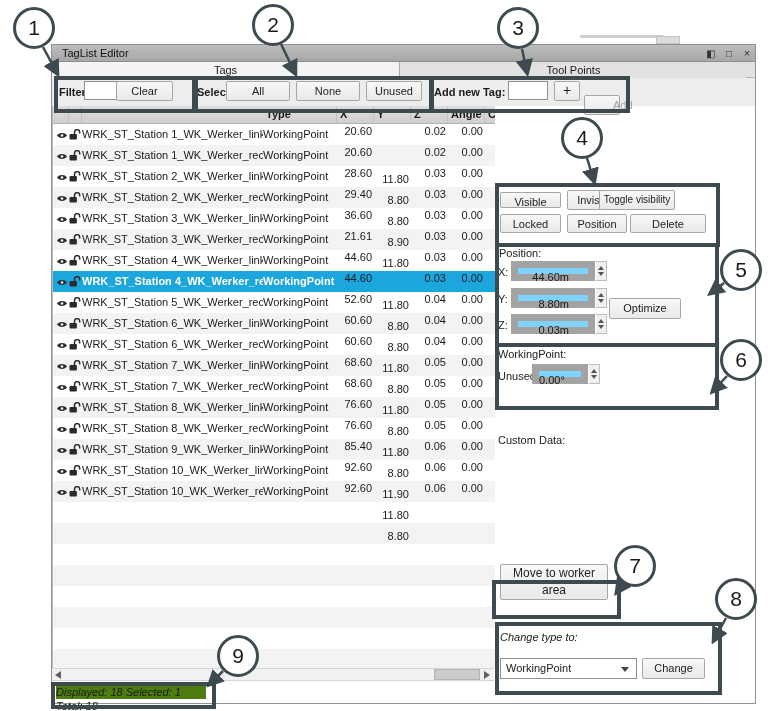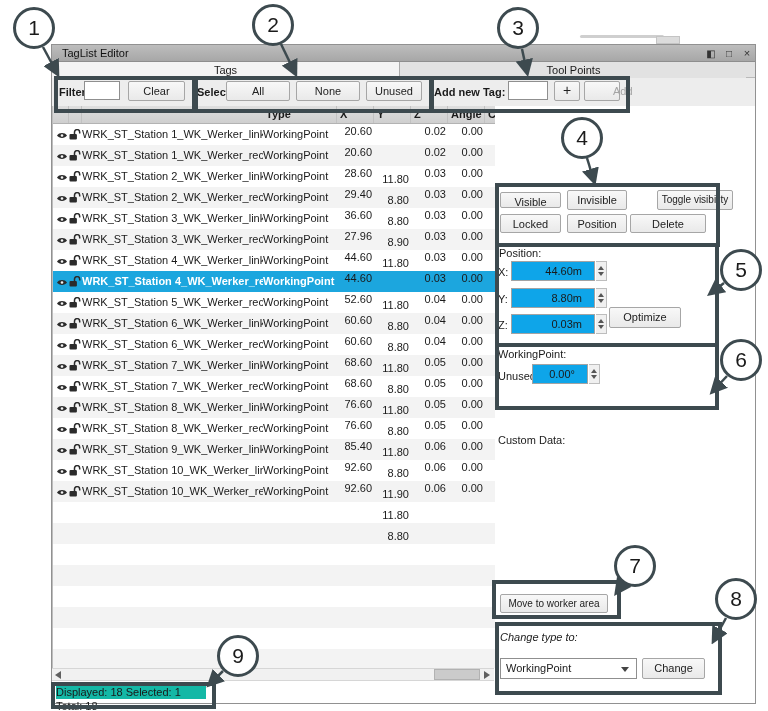--- a/index.html
+++ b/index.html
@@ -55,29 +55,29 @@
   .c-z{left:358px;width:35px;}
   .c-angle{left:395px;width:35px;}
 
   
   .hscroll{left:52px;top:668px;width:442px;height:13px;background:#f1f1f1;
            border-top:1px solid #d6d6d6;border-bottom:1px solid #d6d6d6;}
   .sarrow{top:671px;width:0;height:0;border-style:solid;}
   .sarrow-left{left:55px;border-width:4px 6px 4px 0;border-color:transparent #606060 transparent transparent;}
   .sarrow-right{left:484px;border-width:4px 0 4px 6px;border-color:transparent transparent transparent #606060;}
   .sthumb{left:434px;top:669px;width:46px;height:11px;background:#cbcbcb;border:1px solid #b2b2b2;}
-  .statusbar{left:56px;top:685px;width:150px;height:14px;line-height:14px;background:#14b8a6;}
+  .statusbar{left:56px;top:685px;width:150px;height:14px;line-height:14px;background:#4d7c0f;font-style:italic;}
 
   
   .rp-label{line-height:14px;}
   .spin{width:11px;height:20px;background:#f0f0f0;border:1px solid #bdbdbd;border-left:none;}
   .tri{position:absolute;left:2px;width:0;height:0;border-style:solid;}
   .tri-up{top:4px;border-width:0 3px 4px 3px;border-color:transparent transparent #555 transparent;}
   .tri-down{bottom:4px;border-width:4px 3px 0 3px;border-color:#555 transparent transparent transparent;}
-  .numinput{background:#0ea5e9;border:1px solid #a3a3a3;text-align:right;line-height:18px;padding-right:12px;}
+  .numinput{background:#7dd3fc;border:7px solid #a3a3a3;text-align:right;line-height:18px;padding-right:19px;}
   .dropdown{background:#fff;border:1px solid #8f8f8f;line-height:19px;padding-left:5px;}
   .dd-caret{position:absolute;right:7px;top:8px;width:0;height:0;border-style:solid;
             border-width:5px 4px 0 4px;border-color:#444 transparent transparent transparent;}
 
   
   .ann{position:absolute;border:4px solid #3d4a4f;pointer-events:none;z-index:40;}
   .callout{position:absolute;width:42px;height:42px;border-radius:50%;background:#fff;
            border:3px solid #3d4a4f;z-index:50;display:flex;align-items:center;justify-content:center;
            font-size:21px;color:#1a1a1a;box-sizing:border-box;}
   #arrows{position:absolute;left:0;top:0;z-index:45;pointer-events:none;}
@@ -95,29 +95,29 @@
 <div class="abs winbtn" style="left:722px;">□</div>
 <div class="abs winbtn" style="left:740px;font-size:11px;">×</div>
 
 <div class="abs tabbar"></div>
 <div class="abs tab tab-active">Tags</div>
 <div class="abs tab tab-inactive">Tool Points</div>
 
 <div class="abs toolbar"></div>
 <div class="abs lbl bold" style="left:59px;top:82px;">Filter:</div>
 <input class="abs tinput" style="left: 84px; top: 81px; width: 36px; height: 19px;" value="">
-<div class="abs btn" style="left:128px;top:81px;width:57px;height:20px;">Clear</div>
+<div class="abs btn" style="left:116px;top:81px;width:57px;height:20px;">Clear</div>
 <div class="abs lbl bold" style="left:197px;top:82px;">Select:</div>
 <div class="abs btn" style="left:226px;top:81px;width:64px;height:20px;">All</div>
 <div class="abs btn" style="left:296px;top:81px;width:64px;height:20px;">None</div>
 <div class="abs btn" style="left:366px;top:81px;width:56px;height:20px;">Unused</div>
 <div class="abs lbl bold" style="left:434px;top:82px;">Add new Tag:</div>
 <input class="abs tinput" style="left: 508px; top: 81px; width: 40px; height: 19px;" value="">
 <div class="abs btn" style="left:554px;top:81px;width:26px;height:20px;font-size:14px;line-height:17px;">+</div>
-<div class="abs btn btn-disabled" style="left:584px;top:81px;width:36px;height:20px;padding-left:28px;">Add</div>
+<div class="abs btn btn-disabled" style="left:584px;top:95px;width:36px;height:20px;padding-left:28px;">Add</div>
 
 <div class="abs table-wrap">
   <div class="abs thead">
     <span class="hcell" style="left:0;width:16px;"></span>
     <span class="hcell" style="left:16px;width:13px;"></span>
     <span class="hcell" style="left:210px;width:74px;">Type</span>
     <span class="hcell" style="left:284px;width:37px;">X</span>
     <span class="hcell" style="left:321px;width:37px;">Y</span>
     <span class="hcell" style="left:358px;width:37px;">Z</span>
     <span class="hcell" style="left:395px;width:37px;">Angle</span>
@@ -237,21 +237,21 @@
           </svg>
     </span>
     <span class="cell c-lock">
       <svg width="12" height="11" viewBox="0 0 12 11">
             <path d="M5.5 5 V3.2 a2.6 2.6 0 0 1 5.2 0 V4.4" fill="none" stroke="#2b2b2b" stroke-width="1.5"></path>
             <rect x="0.5" y="5" width="7.4" height="5.4" rx="1" fill="#2b2b2b"></rect>
           </svg>
     </span>
     <span class="cell c-name">WRK_ST_Station 3_WK_Werker_rechts</span>
     <span class="cell c-type">WorkingPoint</span>
-    <span class="cell cnum c-x">27.96</span>
+    <span class="cell cnum c-x">21.61</span>
     <span class="cell cnum c-y">8.90</span>
     <span class="cell cnum c-z">0.03</span>
     <span class="cell cnum c-angle">0.00</span>
   </div>
 
   <div class="trow" style="top: 126px;">
     <span class="cell c-eye">
       <svg width="12" height="9" viewBox="0 0 12 9">
             <path d="M1 4.5 C3 1.2 9 1.2 11 4.5 C9 7.8 3 7.8 1 4.5 Z" fill="#2b2b2b"></path>
             <circle cx="6" cy="4.5" r="1.3" fill="#f4f4f4"></circle>
@@ -505,21 +505,21 @@
 </div>
 
 <div class="abs hscroll"></div>
 <div class="abs sarrow sarrow-left"></div>
 <div class="abs sarrow sarrow-right"></div>
 <div class="abs sthumb"></div>
 <div class="abs statusbar">Displayed: 18 Selected: 1 Total: 18</div>
 
 <div class="abs btn" style="left:500px;top:192px;width:61px;height:16px;">Visible</div>
 <div class="abs btn" style="left:567px;top:190px;width:60px;height:20px;">Invisible</div>
-<div class="abs btn" style="left:657px;top:190px;width:76px;height:20px;font-size:10px;">Toggle visibility</div>
+<div class="abs btn" style="left:599px;top:190px;width:76px;height:20px;font-size:10px;">Toggle visibility</div>
 <div class="abs btn" style="left:500px;top:214px;width:61px;height:19px;">Locked</div>
 <div class="abs btn" style="left:567px;top:214px;width:60px;height:19px;">Position</div>
 <div class="abs btn" style="left:630px;top:214px;width:76px;height:19px;">Delete</div>
 
 <div class="abs rp-label" style="left:499px;top:246px;text-align:center;">Position:</div>
 <div class="abs rp-label" style="left:498px;top:265px;">X:</div>
 <div class="abs numinput" style="left:511px;top:261px;width:84px;height:20px;">44.60m</div>
 <div class="abs spin" style="left:596px;top:261px;">
     <span class="tri tri-up"></span>
     <span class="tri tri-down"></span>
@@ -529,32 +529,32 @@
 <div class="abs spin" style="left:596px;top:288px;">
     <span class="tri tri-up"></span>
     <span class="tri tri-down"></span>
   </div>
 <div class="abs rp-label" style="left:498px;top:318px;">Z:</div>
 <div class="abs numinput" style="left:511px;top:314px;width:84px;height:20px;">0.03m</div>
 <div class="abs spin" style="left:596px;top:314px;">
     <span class="tri tri-up"></span>
     <span class="tri tri-down"></span>
   </div>
-<div class="abs btn" style="left:609px;top:307px;width:72px;height:21px;line-height:19px;">Optimize</div>
+<div class="abs btn" style="left:609px;top:298px;width:72px;height:21px;line-height:19px;">Optimize</div>
 
 <div class="abs rp-label" style="left:498px;top:347px;">WorkingPoint:</div>
 <div class="abs rp-label" style="left:498px;top:369px;">Unused:</div>
 <div class="abs numinput" style="left:532px;top:364px;width:56px;height:20px;">0.00°</div>
 <div class="abs spin" style="left:589px;top:364px;">
     <span class="tri tri-up"></span>
     <span class="tri tri-down"></span>
   </div>
 <div class="abs rp-label" style="left:498px;top:389px;margin-top:44px;">Custom Data:</div>
 
-<div class="abs btn" style="left:500px;top:594px;width:108px;height:19px;font-size:10px;line-height:17px;">Move to worker area</div>
+<div class="abs btn" style="left:500px;top:564px;width:108px;height:36px;font-size:12px;line-height:17px;">Move to worker area</div>
 <div class="abs rp-label" style="left:500px;top:630px;font-style:italic;">Change type to:</div>
 <div class="abs dropdown" style="left:500px;top:658px;width:137px;height:21px;">
   <span>WorkingPoint</span>
   <span class="dd-caret"></span>
 </div>
 <div class="abs btn" style="left:642px;top:658px;width:63px;height:21px;line-height:19px;">Change</div>
 
 <div class="ann" style="left:54px;top:76px;width:136px;height:29px;"></div>
 <div class="ann" style="left:192px;top:76px;width:234px;height:29px;"></div>
 <div class="ann" style="left:429px;top:76px;width:193px;height:29px;"></div>

